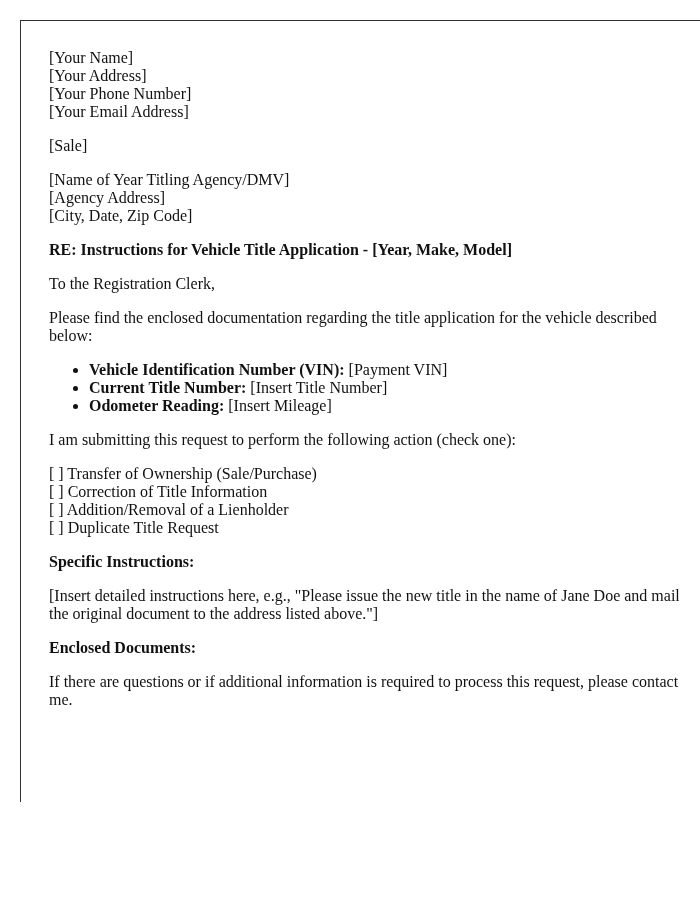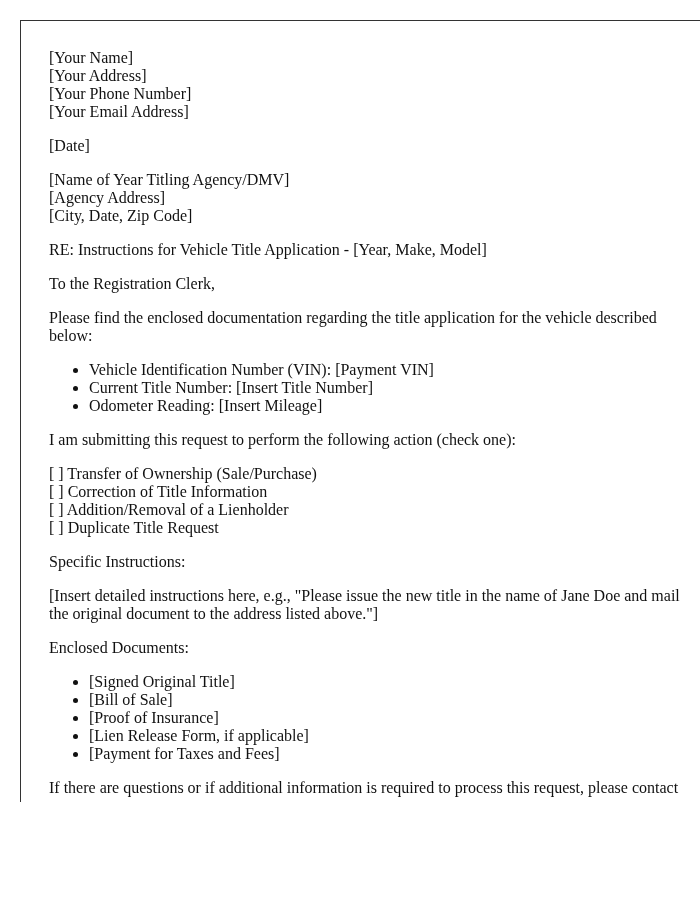--- a/index.html
+++ b/index.html
@@ -27,21 +27,21 @@
     }
     .content {
       padding: 28px 28px 0 28px;
       font-family: "Liberation Serif", "DejaVu Serif", serif;
       font-size: 16px;
       line-height: 18px;
       color: #111111;
     }
     .block { margin: 0 0 16px 0; }
     .line { display: block; }
-    .bold { font-weight: normal; }
+    .bold { font-weight: bold; }
     ul.bullets {
       margin: 0 0 16px 0;
       padding-left: 40px;
       list-style: disc;
     }
     ul.bullets li { margin: 0; }
     p { margin: 0 0 16px 0; }
   </style>
 </head>
 <body>
@@ -50,21 +50,21 @@
   <div class="content">
 
     <div class="block">
       <span class="line">[Your Name]</span>
       <span class="line">[Your Address]</span>
       <span class="line">[Your Phone Number]</span>
       <span class="line">[Your Email Address]</span>
     </div>
 
     <div class="block">
-      <span class="line">[Date]</span>
+      <span class="line">[Sale]</span>
     </div>
 
     <div class="block">
       <span class="line">[Name of Year Titling Agency/DMV]</span>
       <span class="line">[Agency Address]</span>
       <span class="line">[City, Date, Zip Code]</span>
     </div>
 
     <p class="bold">RE: Instructions for Vehicle Title Application - [Year, Make, Model]</p>
 
@@ -86,24 +86,17 @@
       <span class="line">[ ] Addition/Removal of a Lienholder</span>
       <span class="line">[ ] Duplicate Title Request</span>
     </div>
 
     <p class="bold">Specific Instructions:</p>
 
     <p>[Insert detailed instructions here, e.g., "Please issue the new title in the name of Jane Doe and mail the original document to the address listed above."]</p>
 
     <p class="bold">Enclosed Documents:</p>
 
-    <ul class="bullets">
-      <li>[Signed Original Title]</li>
-      <li>[Bill of Sale]</li>
-      <li>[Proof of Insurance]</li>
-      <li>[Lien Release Form, if applicable]</li>
-      <li>[Payment for Taxes and Fees]</li>
-    </ul>
 
     <p>If there are questions or if additional information is required to process this request, please contact me.</p>
 
   </div>
 </div>
 
 </body></html>

